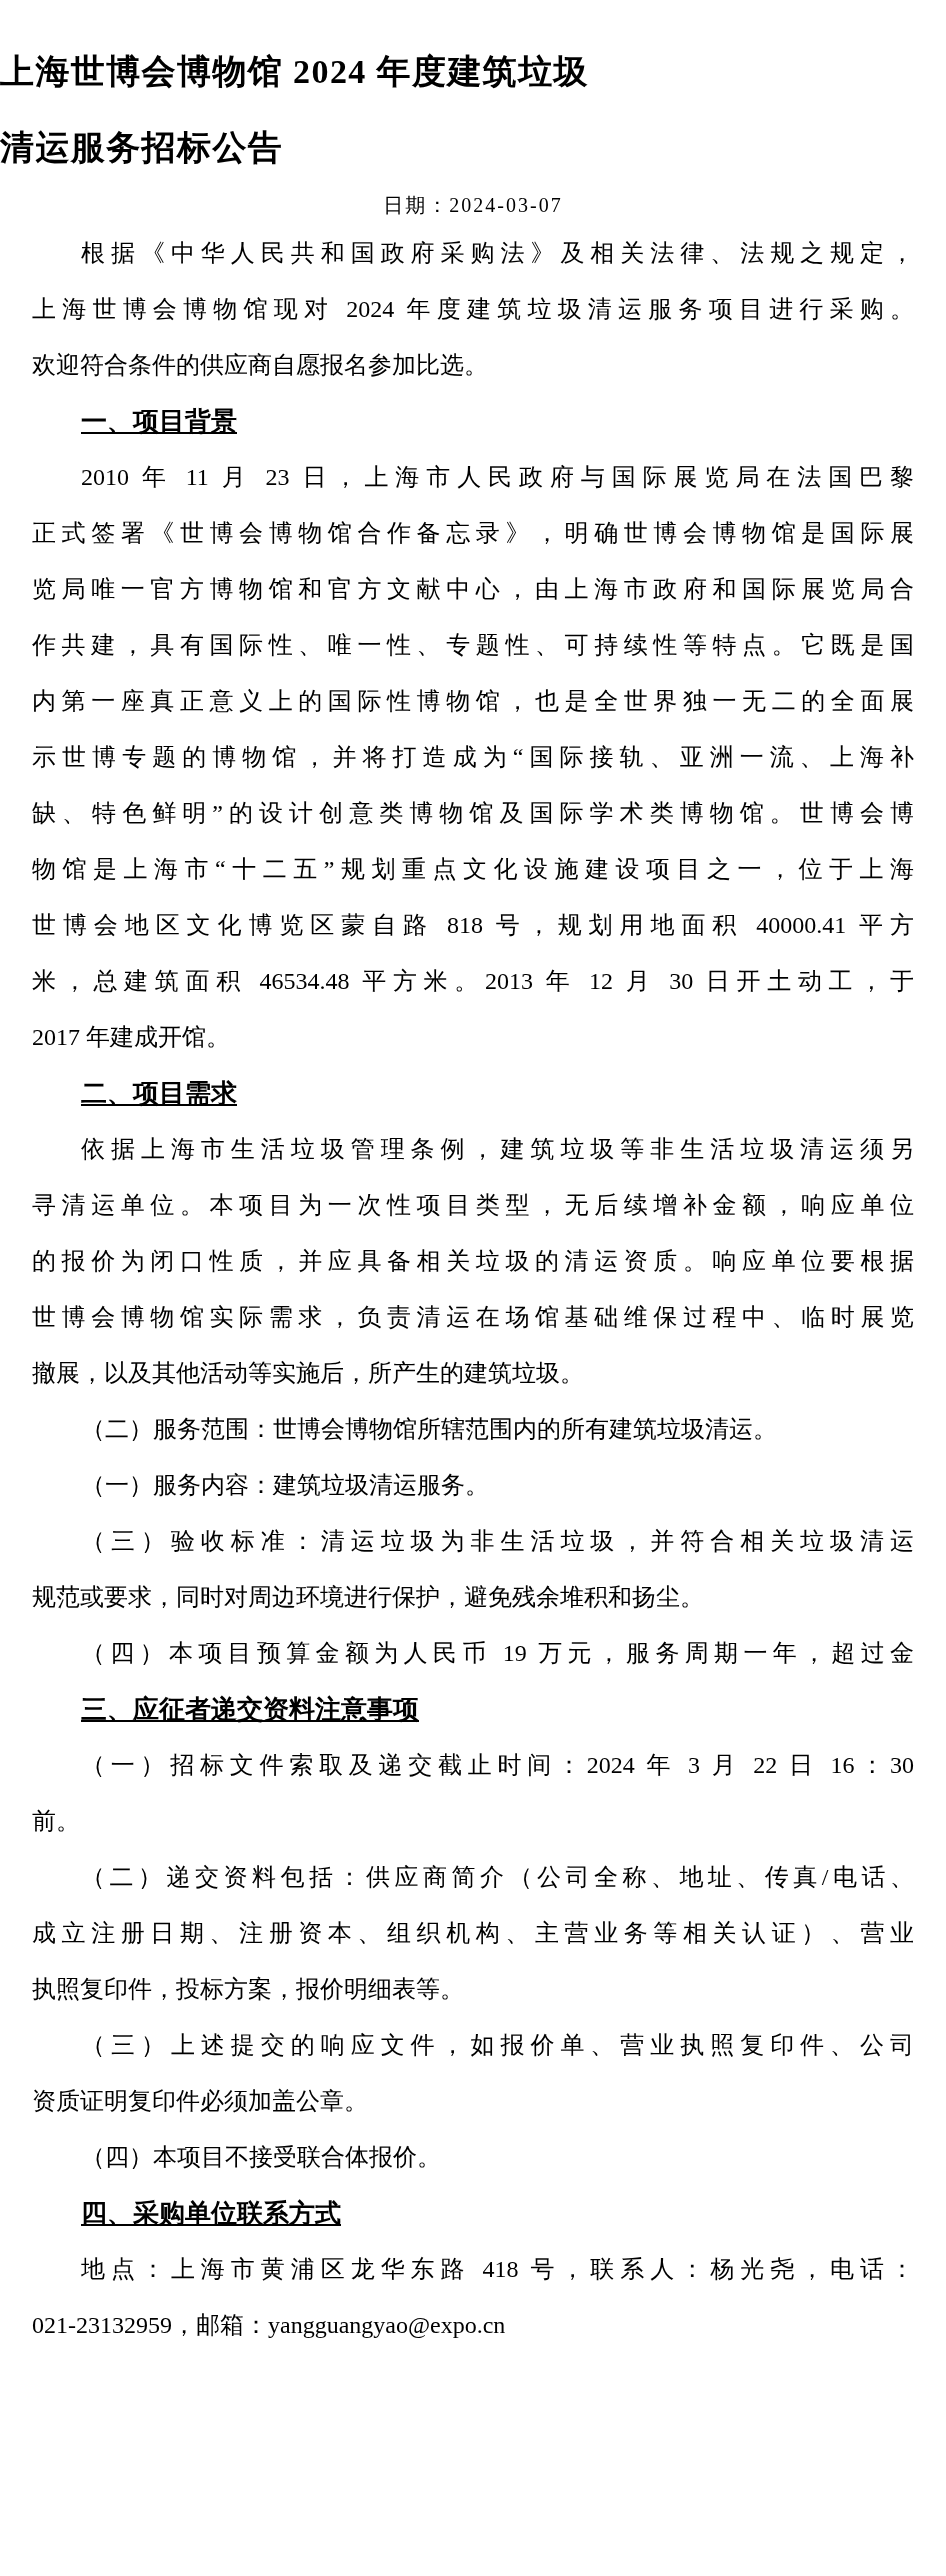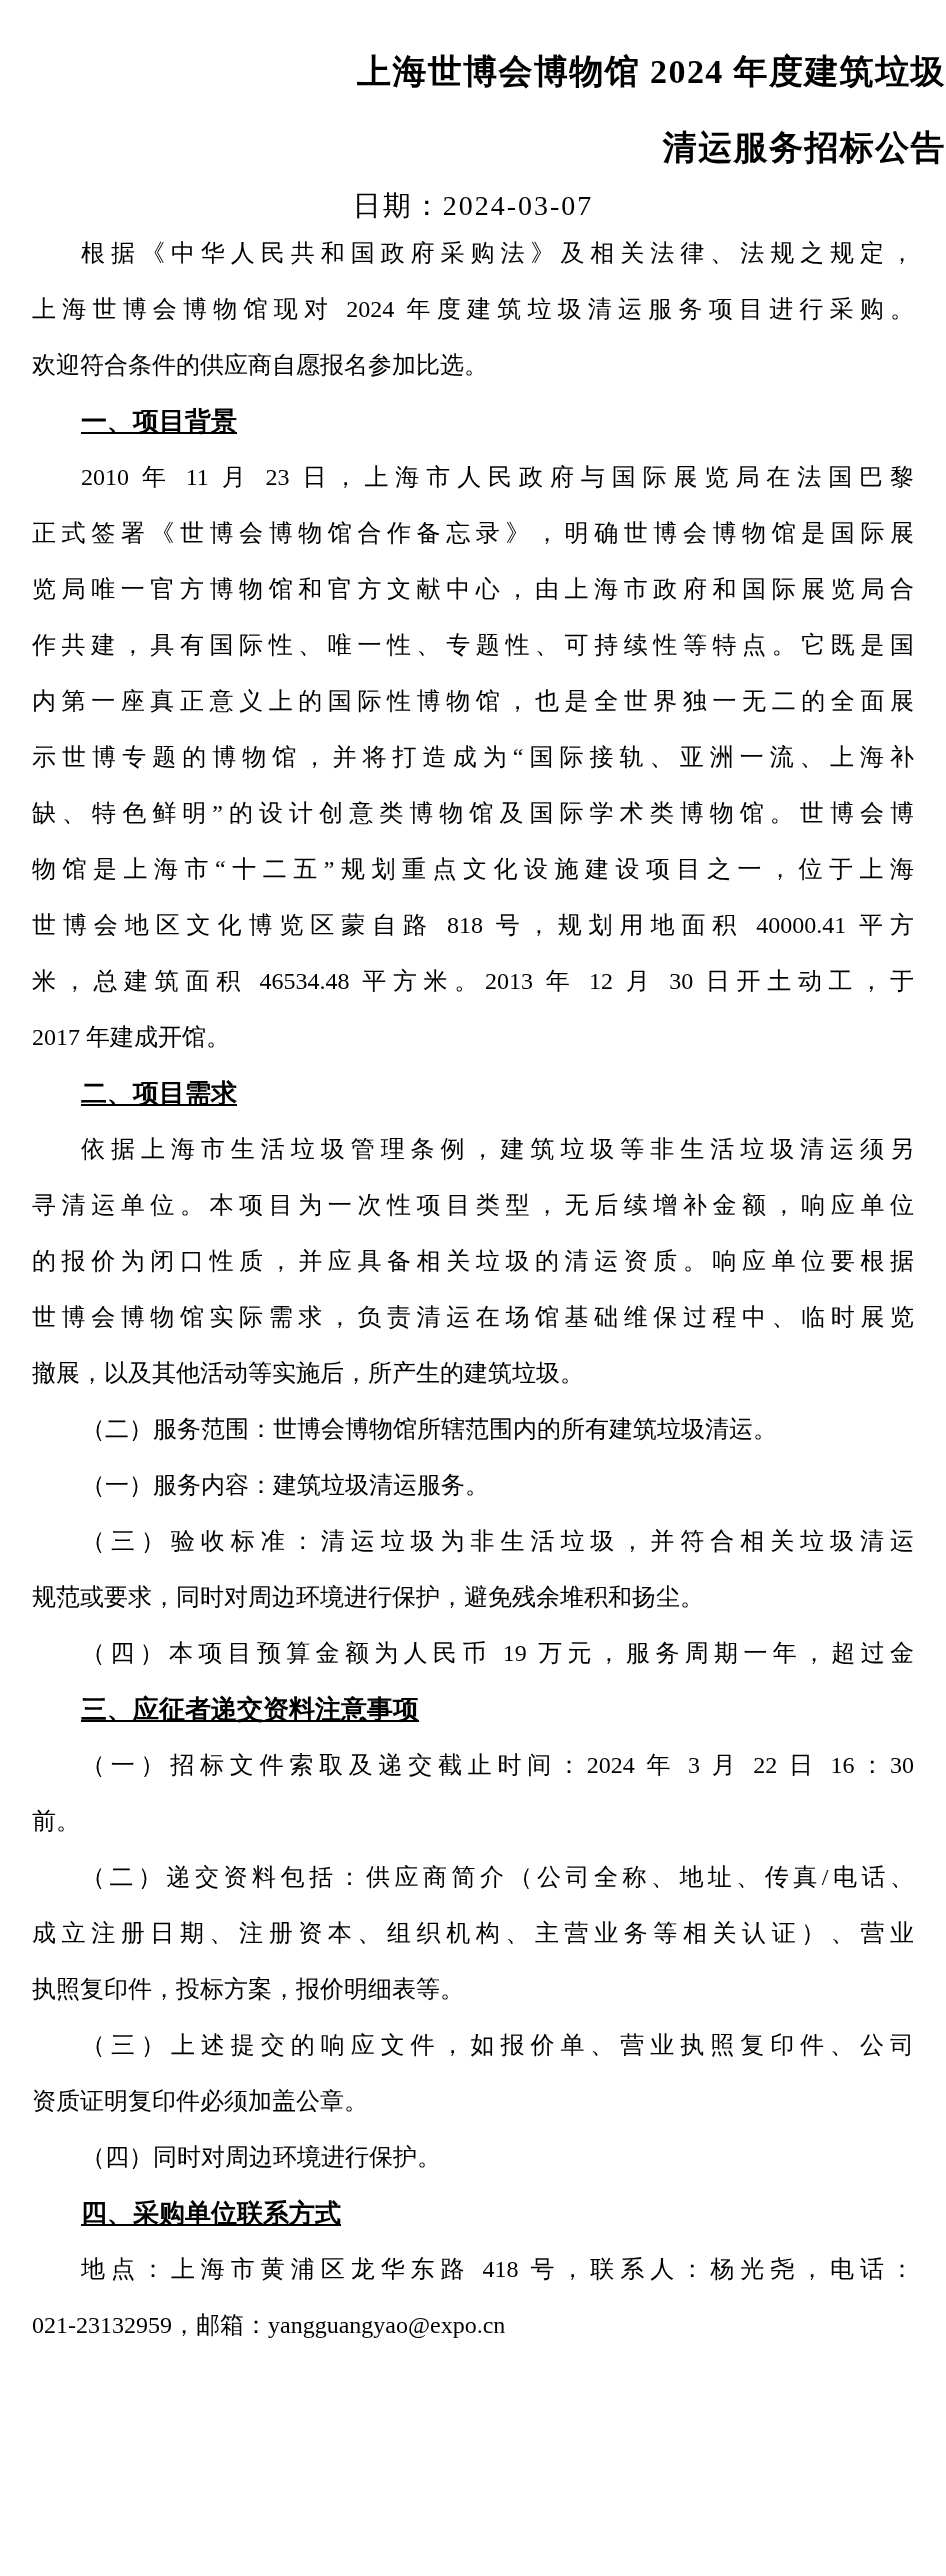--- a/index.html
+++ b/index.html
@@ -11,33 +11,33 @@
     position: relative;
     width: 946px;
     height: 2576px;
     background: #ffffff;
     color: #000000;
     overflow: hidden;
     font-family: "Liberation Serif", "DejaVu Serif", serif;
   }
   .title-block {
     margin-top: 34px;
-    text-align: right;
+    text-align: left;
   }
   .title-line {
     font-family: "Liberation Serif", "DejaVu Serif", serif;
     font-weight: 700;
     font-size: 34px;
     line-height: 76px;
     letter-spacing: 1.4px;
     white-space: nowrap;
   }
   .date-line {
     text-align: center;
-    font-size: 28px;
+    font-size: 20px;
     line-height: 39px;
     letter-spacing: 2px;
     white-space: nowrap;
   }
   .doc-body {
     margin: 0 32px;
     font-size: 24px;
   }
   .ln {
     line-height: 56px;
@@ -105,21 +105,21 @@
     <div class="ln ind fill">（四）本项目预算金额为人民币 19 万元，服务周期一年，超过金</div>
 
     <div class="ln ind hd">三、应征者递交资料注意事项</div>
     <div class="ln ind fill">（一）招标文件索取及递交截止时间：2024 年 3 月 22 日 16：30</div>
     <div class="ln">前。</div>
     <div class="ln ind fill">（二）递交资料包括：供应商简介（公司全称、地址、传真/电话、</div>
     <div class="ln fill">成立注册日期、注册资本、组织机构、主营业务等相关认证）、营业</div>
     <div class="ln">执照复印件，投标方案，报价明细表等。</div>
     <div class="ln ind fill">（三）上述提交的响应文件，如报价单、营业执照复印件、公司</div>
     <div class="ln">资质证明复印件必须加盖公章。</div>
-    <div class="ln ind">（四）同时对周边环境进行保护。</div>
+    <div class="ln ind">（四）本项目不接受联合体报价。</div>
 
     <div class="ln ind hd">四、采购单位联系方式</div>
     <div class="ln ind fill">地点：上海市黄浦区龙华东路 418 号，联系人：杨光尧，电话：</div>
     <div class="ln">021-23132959，邮箱：yangguangyao@expo.cn</div>
   </div>
 
 </div>
 
 
 </body></html>

